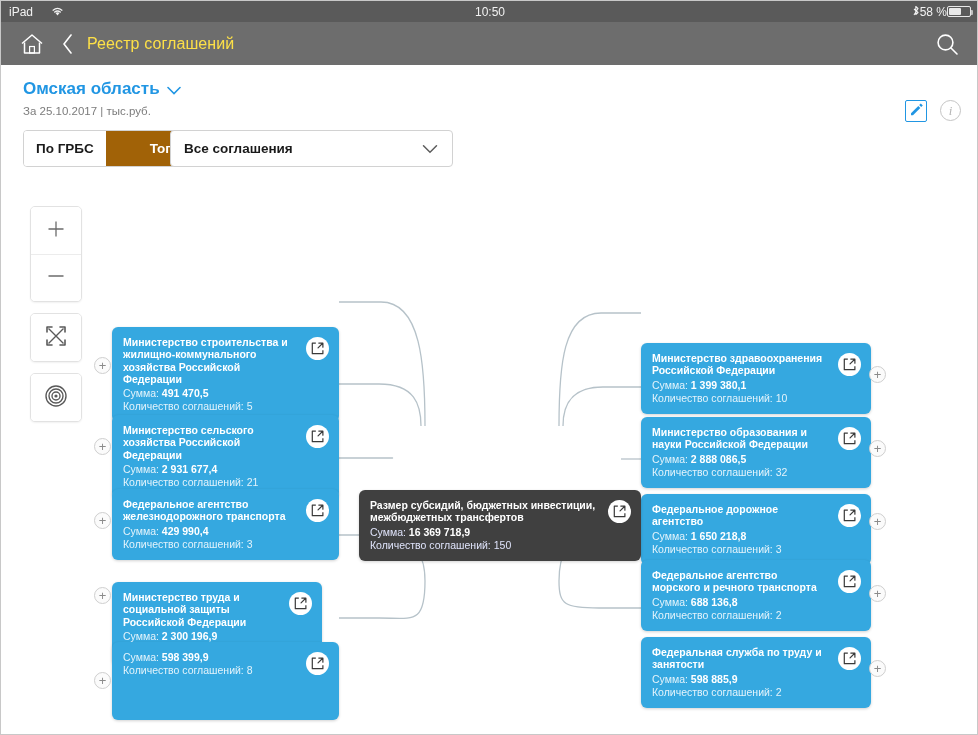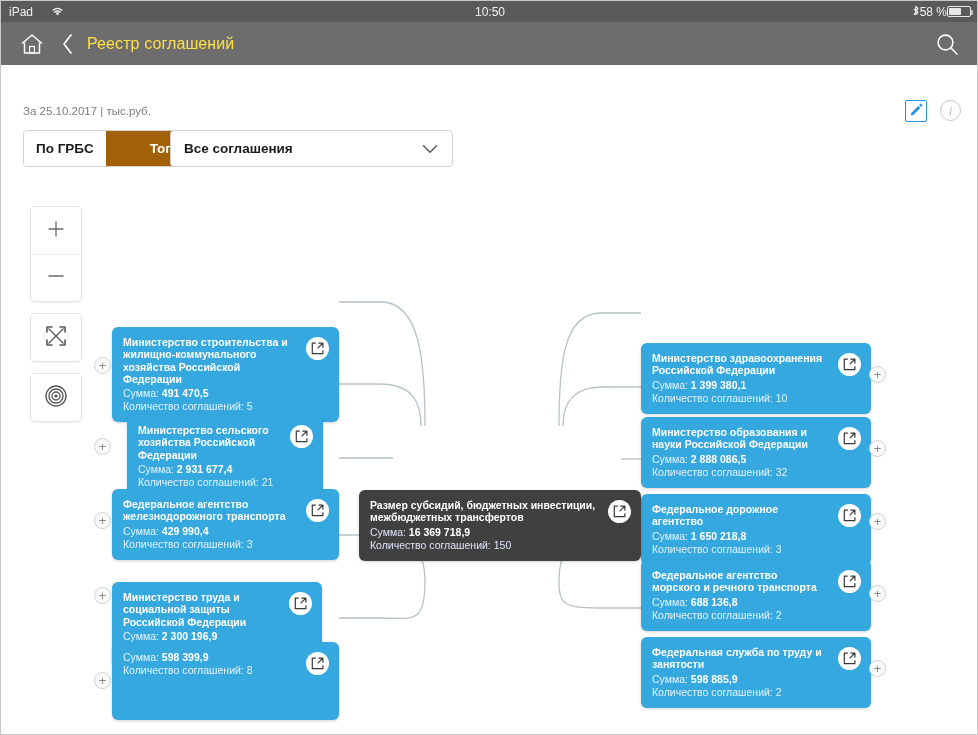--- a/index.html
+++ b/index.html
@@ -209,20 +209,28 @@
     <span class="nav-search">
       <svg width="24" height="24" viewBox="0 0 24 24">
         <circle cx="10.5" cy="10.5" r="7.4" stroke="#fff" stroke-width="1.6" fill="none"></circle>
         <path d="M16 16l6 6" stroke="#fff" stroke-width="1.6" stroke-linecap="round"></path>
       </svg>
     </span>
   </div>
 
   <div class="content">
 
+    <div class="region-row">
+      <span class="region-name">Омская область</span>
+      <span class="region-caret">
+        <svg width="14" height="9" viewBox="0 0 14 9">
+            <path d="M1 1.5L7 7.5l6-6" stroke="#2196e3" stroke-width="1.6" fill="none" stroke-linecap="round"></path>
+          </svg>
+      </span>
+    </div>
 
     <div class="subcaption">За 25.10.2017 | тыс.руб.</div>
 
     <div class="segmented">
       <div class="seg">По ГРБС</div>
       <div class="seg active">Топ 10</div>
     </div>
 
     <div class="dropdown">
       <span class="dd-label">Все соглашения</span>
@@ -310,21 +318,21 @@
             <div class="n-line">Сумма: <b>491 470,5</b></div>
             <div class="n-line">Количество соглашений: 5</div>
             <div class="node-ext">
               <svg width="13" height="13" viewBox="0 0 14 14">
                 <path d="M5.2 1.2H1.4v11.4h11.4V8.8" stroke="#3a3a3a" stroke-width="1.3" fill="none" stroke-linejoin="round"></path>
                 <path d="M7.6 6.4l5-5M8.4 1.2h4.4v4.4" stroke="#3a3a3a" stroke-width="1.3" fill="none" stroke-linecap="round" stroke-linejoin="round"></path>
               </svg>
             </div>
           </div>
           <div class="expander" style="left: 93px; top: 292px;">+</div>
-          <div class="node" style="left: 126px; top: 350px; width: 196px; min-height: 63px;">
+          <div class="node" style="left: 111px; top: 350px; width: 227px; min-height: 63px;">
             <div class="n-title">Министерство сельского хозяйства Российской Федерации</div>
             <div class="n-line">Сумма: <b>2 931 677,4</b></div>
             <div class="n-line">Количество соглашений: 21</div>
             <div class="node-ext">
               <svg width="13" height="13" viewBox="0 0 14 14">
                 <path d="M5.2 1.2H1.4v11.4h11.4V8.8" stroke="#3a3a3a" stroke-width="1.3" fill="none" stroke-linejoin="round"></path>
                 <path d="M7.6 6.4l5-5M8.4 1.2h4.4v4.4" stroke="#3a3a3a" stroke-width="1.3" fill="none" stroke-linecap="round" stroke-linejoin="round"></path>
               </svg>
             </div>
           </div>

